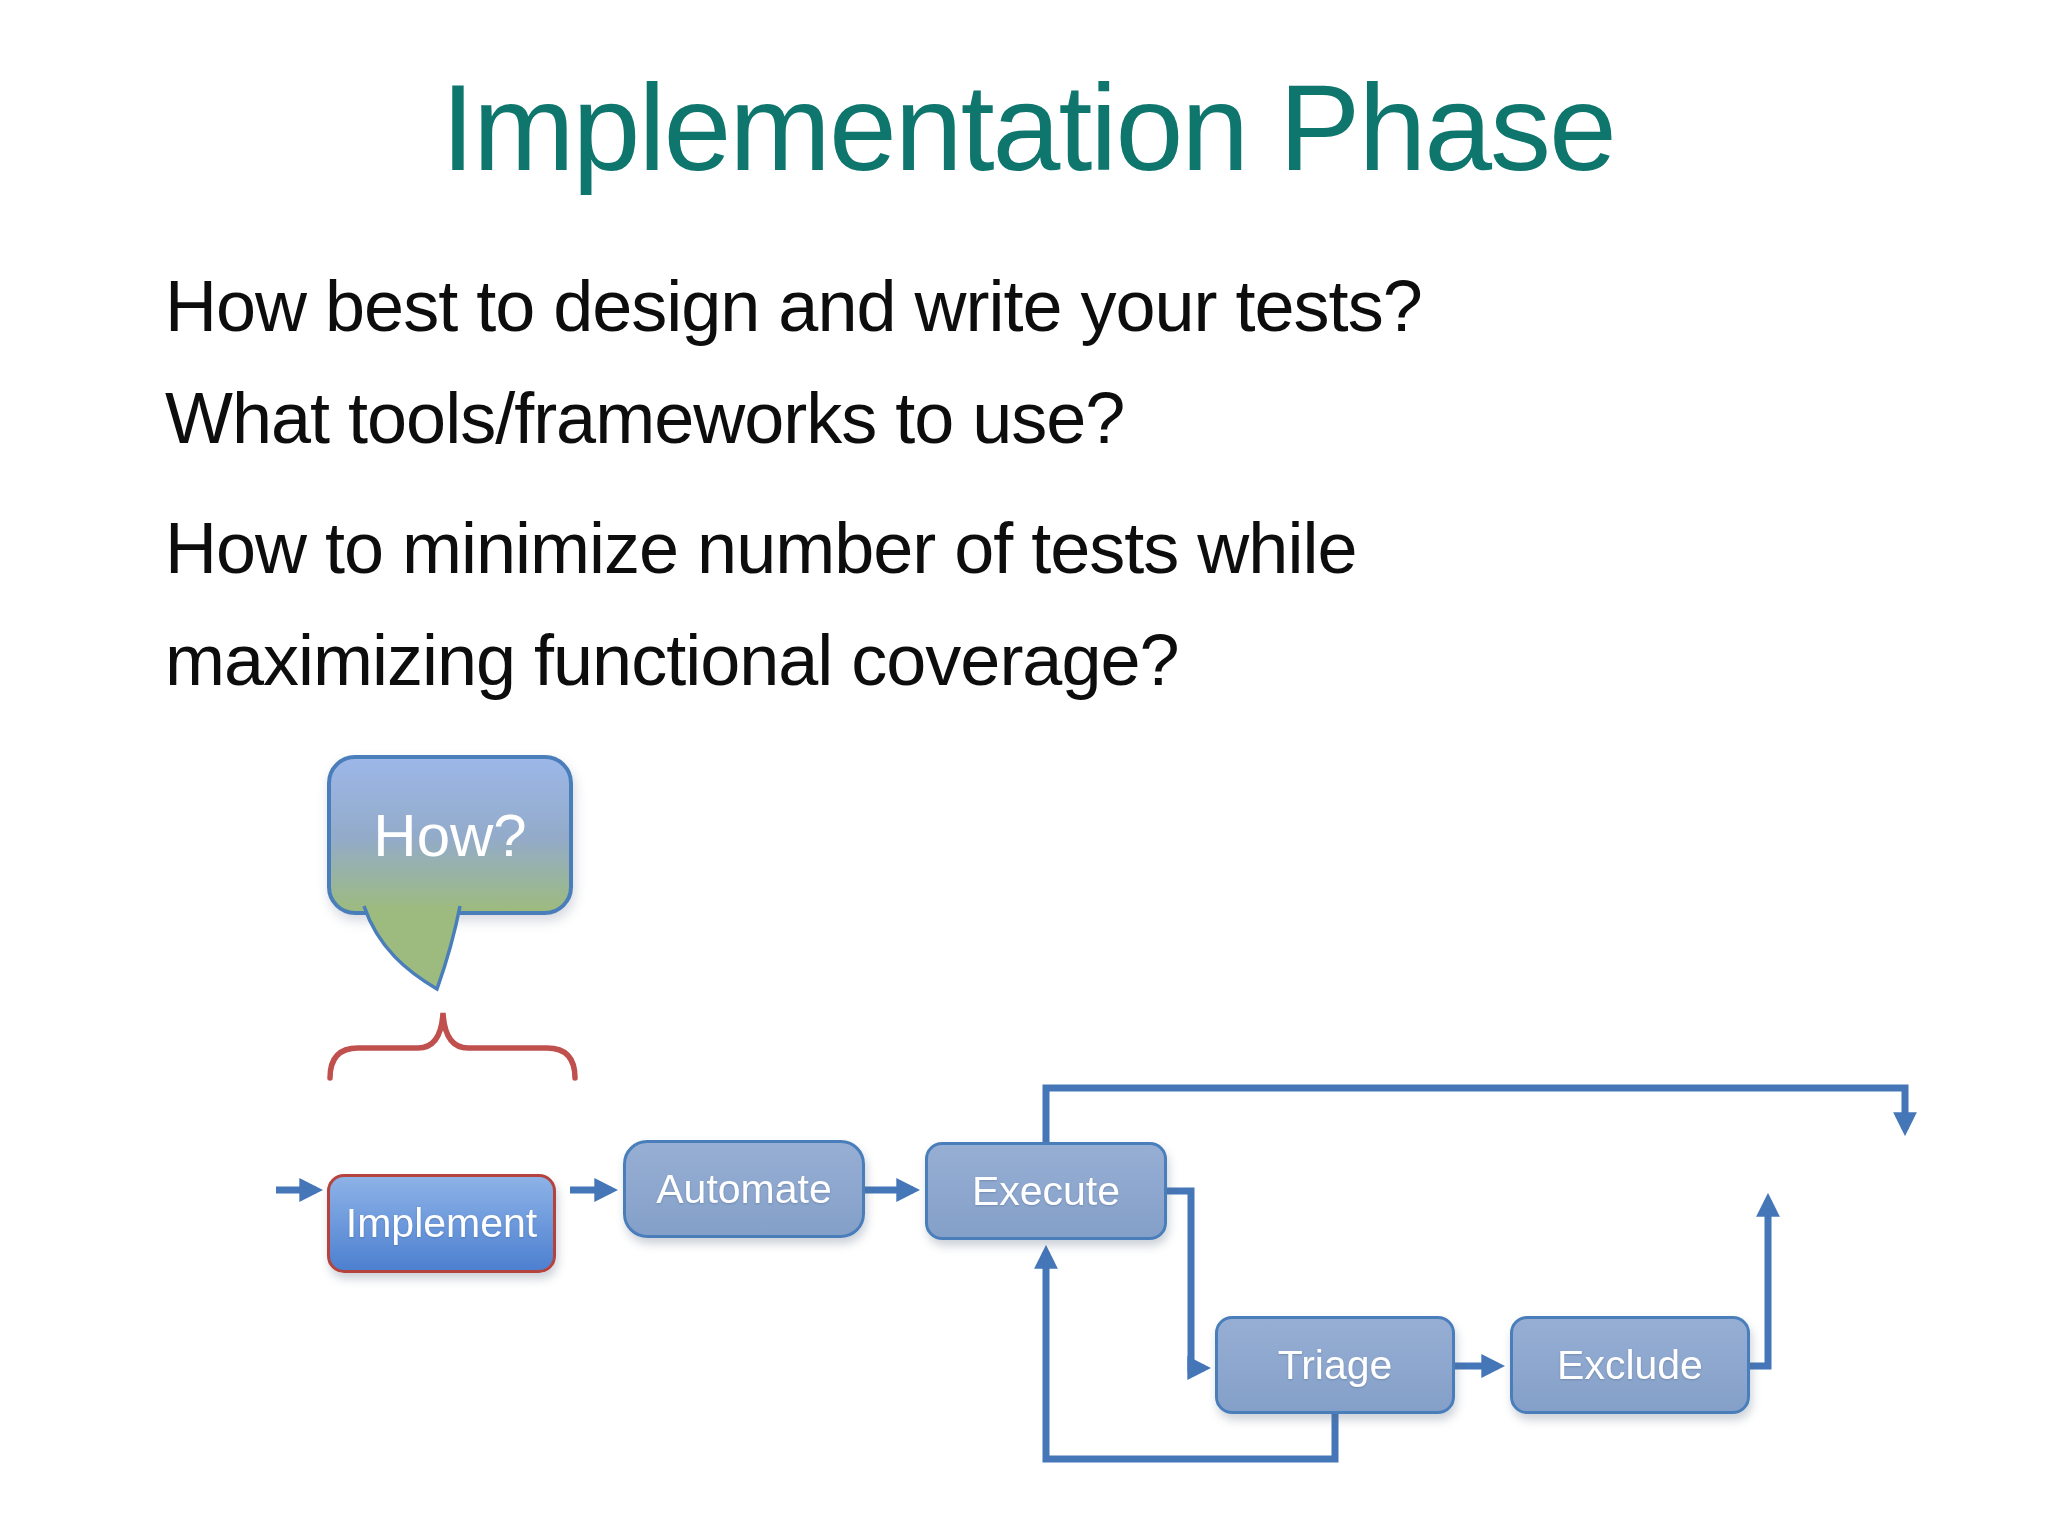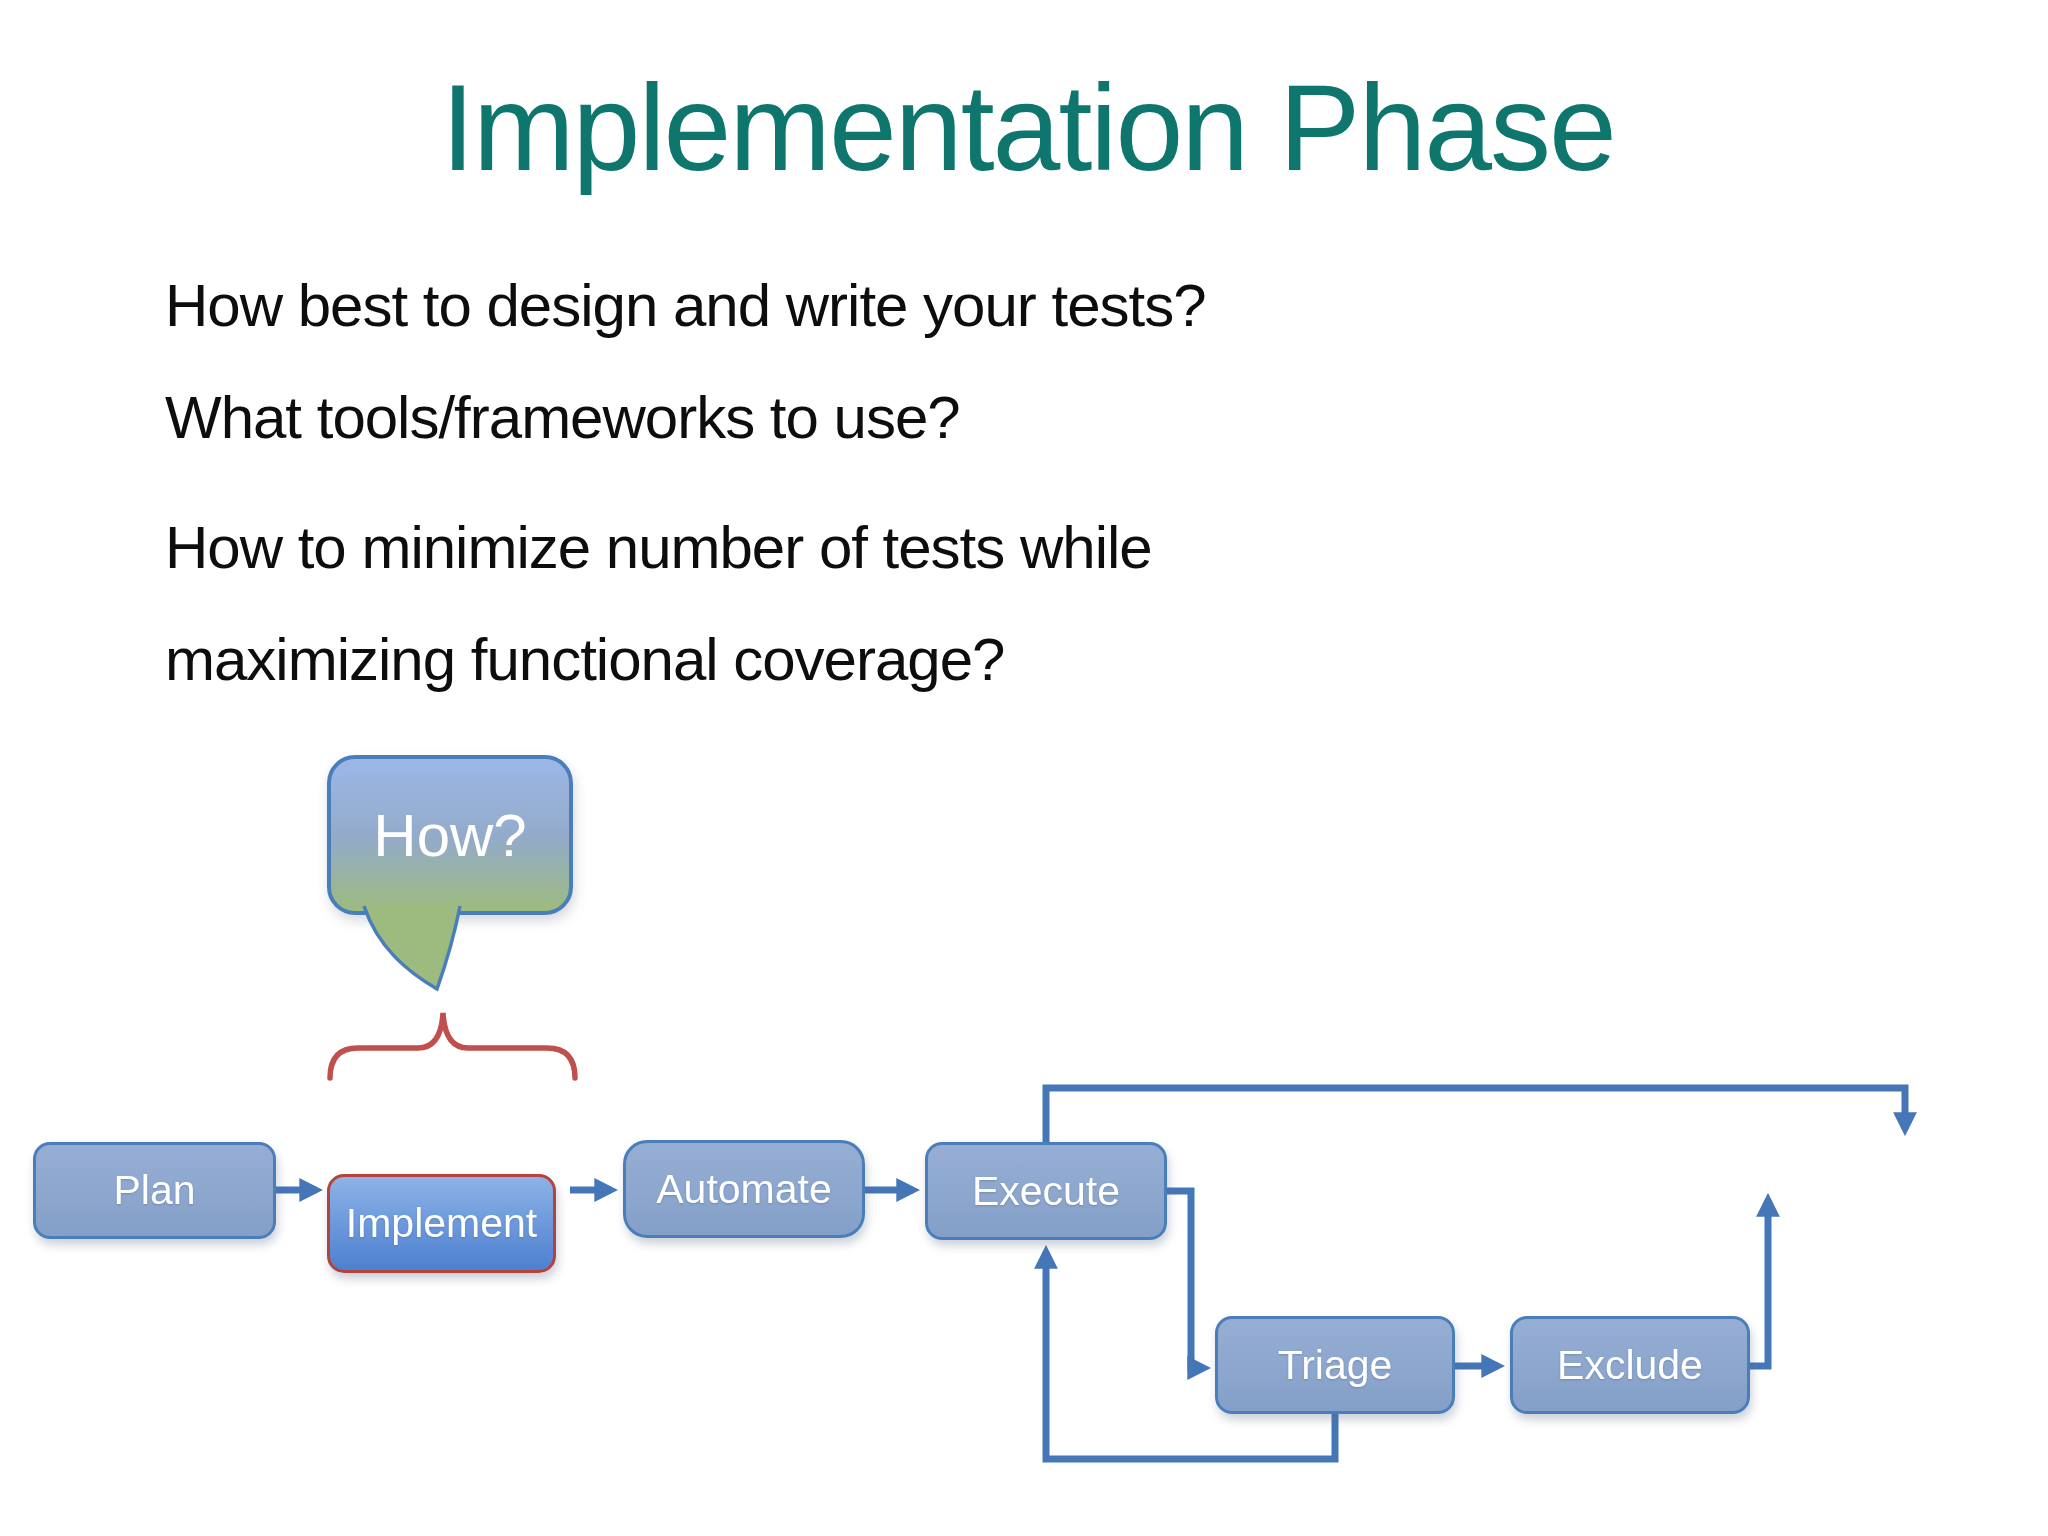--- a/index.html
+++ b/index.html
@@ -6,21 +6,21 @@
   .slide{
     position:relative;width:2048px;height:1536px;background:#ffffff;
     overflow:hidden;font-family:"Liberation Sans",sans-serif;
   }
   .title{
     position:absolute;left:4px;top:58px;width:2048px;text-align:center;
     font-size:122px;font-weight:400;color:#0f766e;letter-spacing:-2px;margin:0;
   }
   .question{
     position:absolute;left:165px;width:1760px;margin:0;
-    font-size:60px;line-height:112px;color:#0d0d0d;letter-spacing:-1px;
+    font-size:72px;line-height:112px;color:#0d0d0d;letter-spacing:-1px;
     white-space:pre-line;
   }
   .q1{top:250px;}
   .q2{top:492px;}
 
   
   .callout{
     position:absolute;left:327px;top:755px;width:246px;height:160px;
     box-sizing:border-box;border:4px solid var(--node-border,#4a7ebb);
     border-radius:28px;
@@ -90,23 +90,20 @@
     <path class="edge" d="M276 1190 H316" marker-end="url(#arrow)"></path>
     <path class="edge" d="M570 1190 H611" marker-end="url(#arrow)"></path>
     <path class="edge" d="M865 1190 H913" marker-end="url(#arrow)"></path>
     <path class="edge" d="M1046 1144 V1088 H1905 V1129" marker-end="url(#arrow)"></path>
     <path class="edge" d="M1165 1191 H1191 V1368 H1204" marker-end="url(#arrow)"></path>
     <path class="edge" d="M1455 1366 H1498" marker-end="url(#arrow)"></path>
     <path class="edge" d="M1748 1366 H1768 V1200" marker-end="url(#arrow)"></path>
     <path class="edge" d="M1335 1412 V1459 H1046 V1252" marker-end="url(#arrow)"></path>
   </svg>
 
-  <div class="node n-plan">
-    <span>Plan</span>
-  </div>
   <div class="node n-implement highlight">
     <span>Implement</span>
   </div>
   <div class="node n-automate">
     <span>Automate</span>
   </div>
   <div class="node n-execute">
     <span>Execute</span>
   </div>
   <div class="node n-triage">

